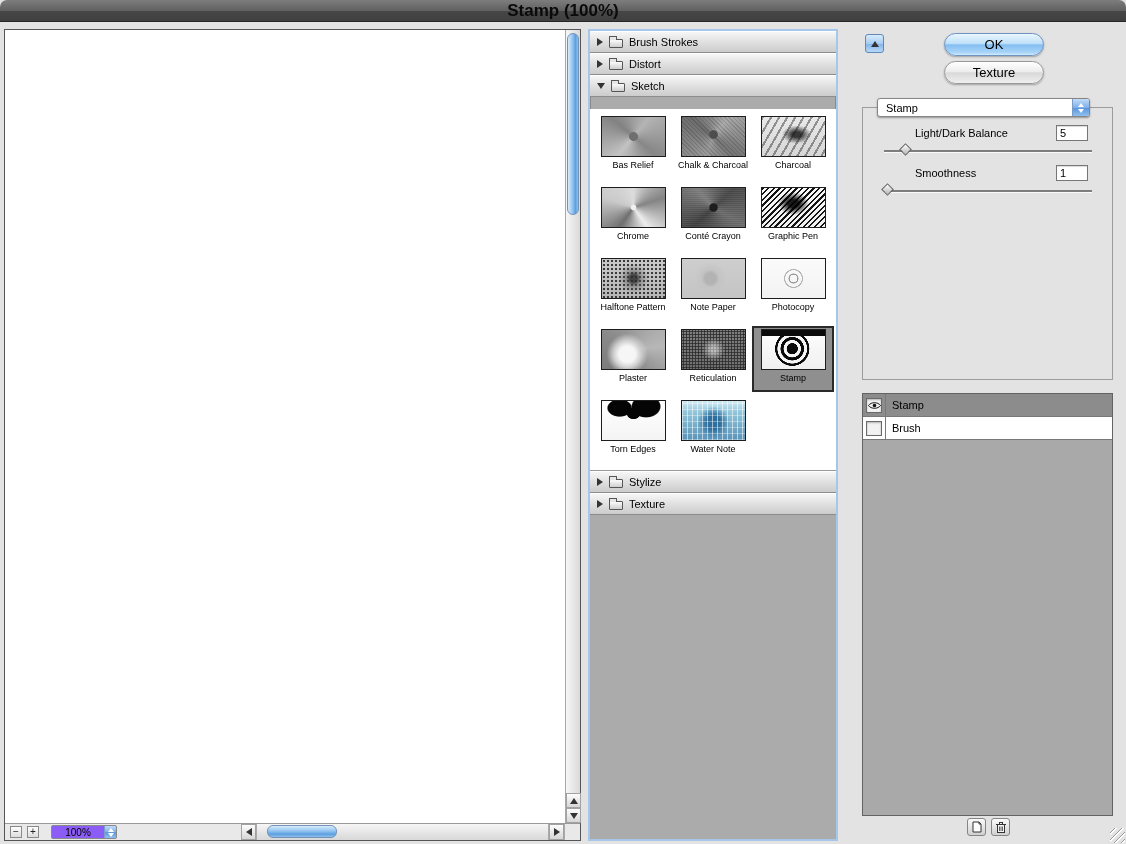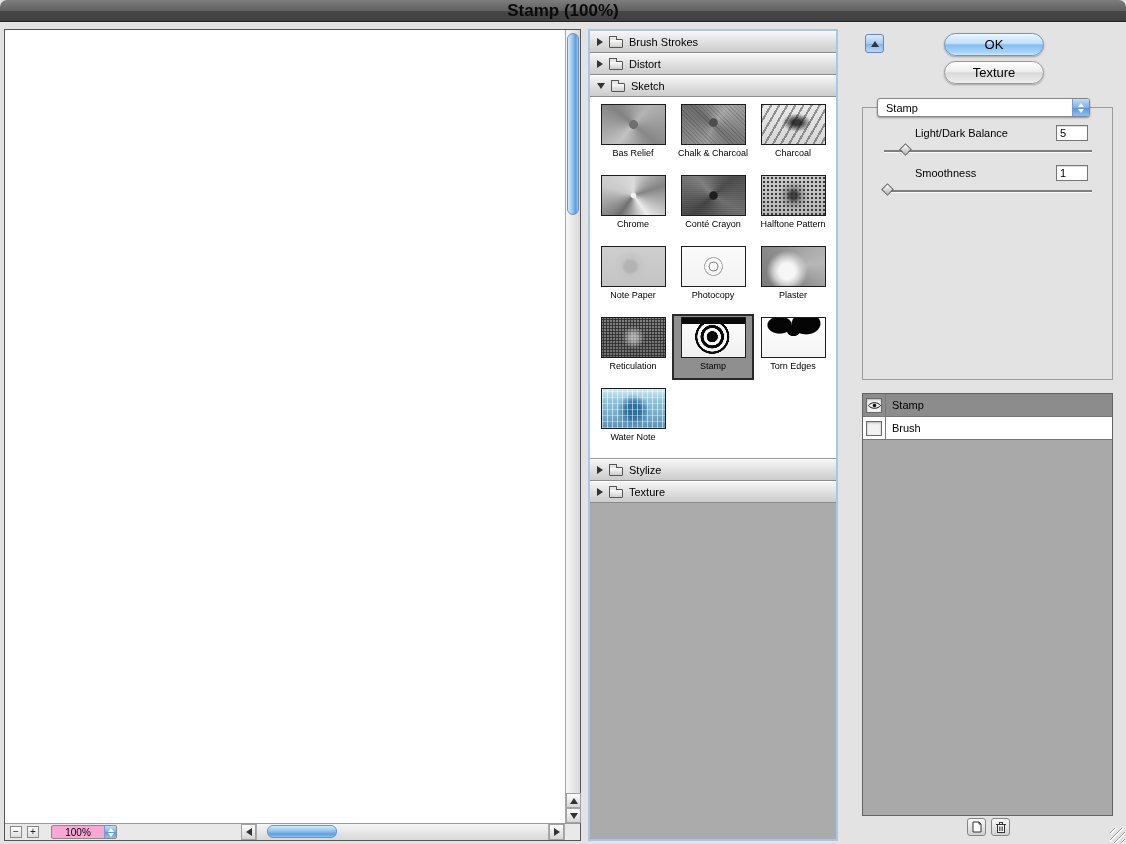--- a/index.html
+++ b/index.html
@@ -30,21 +30,21 @@
   .tri-up   { border-left:4px solid transparent; border-right:4px solid transparent; border-bottom:6px solid #333; }
   .tri-down { border-left:4px solid transparent; border-right:4px solid transparent; border-top:6px solid #333; }
   .tri-left { border-top:4px solid transparent; border-bottom:4px solid transparent; border-right:6px solid #333; }
   .tri-right{ border-top:4px solid transparent; border-bottom:4px solid transparent; border-left:6px solid #333; }
 
   .statusbar { position:absolute; left:0; right:0; bottom:0; height:17px;
     background:#e9e9e9; border-top:1px solid #999; display:flex; align-items:center; }
   .zbtn { width:12px; height:12px; margin-left:5px; border:1px solid #8a8a8a;
     background:linear-gradient(#ffffff,#dcdcdc); font-size:10px; line-height:9px;
     text-align:center; color:#222; }
-  .zoompop { margin-left:12px; width:66px; height:14px; background:#f9a8d4; border:1px solid #8a8a8a;
+  .zoompop { margin-left:12px; width:66px; height:14px; background:#8b5cf6; border:1px solid #8a8a8a;
     border-radius:2px; display:flex; align-items:center; font-size:10px; overflow:hidden; }
   .zval { flex:1; text-align:center; color:#000; }
   .zstepper { width:12px; height:100%; background:linear-gradient(180deg,#c0dcf8 0%,#7fb0ea 50%,#5b97dd 55%,#8fc0f0 100%);
     border-left:1px solid #7a9cc8; display:flex; flex-direction:column; align-items:center; justify-content:center; gap:1px; }
   .mini-up   { border-left:3px solid transparent; border-right:3px solid transparent; border-bottom:4px solid #fff; width:0; height:0; }
   .mini-down { border-left:3px solid transparent; border-right:3px solid transparent; border-top:4px solid #fff; width:0; height:0; }
 
   .hscroll { position:absolute; left:236px; right:0; top:0; bottom:0; display:flex; align-items:stretch; }
   .hscroll .sarrow { width:15px; }
   .htrack { flex:1; position:relative; background:linear-gradient(180deg,#f6f6f6,#d8d8d8); border-left:1px solid #aaa; border-right:1px solid #aaa; }
@@ -61,21 +61,21 @@
     background:linear-gradient(180deg,#f6f6f6 0%,#dedede 55%,#cccccc 100%);
     border-bottom:1px solid #8c8c8c; border-top:1px solid #ffffff; }
   .clabel { font-size:11px; color:#000; }
   .folder { position:relative; width:14px; height:9px; margin-top:2px;
     background:linear-gradient(#fbfbfb,#cfcfcf); border:1px solid #555; border-radius:1px; }
   .folder::before { content:""; position:absolute; left:-1px; top:-4px; width:6px; height:3px;
     background:#e6e6e6; border:1px solid #555; border-bottom:none; border-radius:1px 1px 0 0; }
 
   .thumb-grid { flex:0 0 357px; background:#fff; border-bottom:1px solid #999;
     display:grid; grid-template-columns:repeat(3,80px); grid-auto-rows:71px;
-    padding:6px 0 0 3px; }
+    padding:6px 0 0 3px;margin-top:12px; }
   .cell { width:78px; height:62px; display:flex; flex-direction:column; align-items:center;
     justify-self:center; padding-top:1px; }
   .cell.selected { background:#8f8f8f; outline:2px solid #2a2a2a; }
   .thumb { width:65px; height:41px; border:1px solid #1d1d1d; background:#bbb; }
   .tlabel { font-size:9px; color:#000; margin-top:3px; white-space:nowrap; }
   .filler { flex:1; background:#ababab; }
 
   
   .t0 { background-image:radial-gradient(circle at 50% 50%,#6f6f6f 0 11%,transparent 13%),
         conic-gradient(from 40deg,#b4b4b4,#878787 25%,#c3c3c3 50%,#828282 75%,#b4b4b4); }
@@ -251,20 +251,24 @@
     </div>
     <div class="cell">
       <div class="thumb t3"></div>
       <div class="tlabel">Chrome</div>
     </div>
     <div class="cell">
       <div class="thumb t4"></div>
       <div class="tlabel">Conté Crayon</div>
     </div>
     <div class="cell">
+      <div class="thumb t5"></div>
+      <div class="tlabel">Graphic Pen</div>
+    </div>
+    <div class="cell">
       <div class="thumb t6"></div>
       <div class="tlabel">Halftone Pattern</div>
     </div>
     <div class="cell">
       <div class="thumb t7"></div>
       <div class="tlabel">Note Paper</div>
     </div>
     <div class="cell">
       <div class="thumb t8"></div>
       <div class="tlabel">Photocopy</div>

